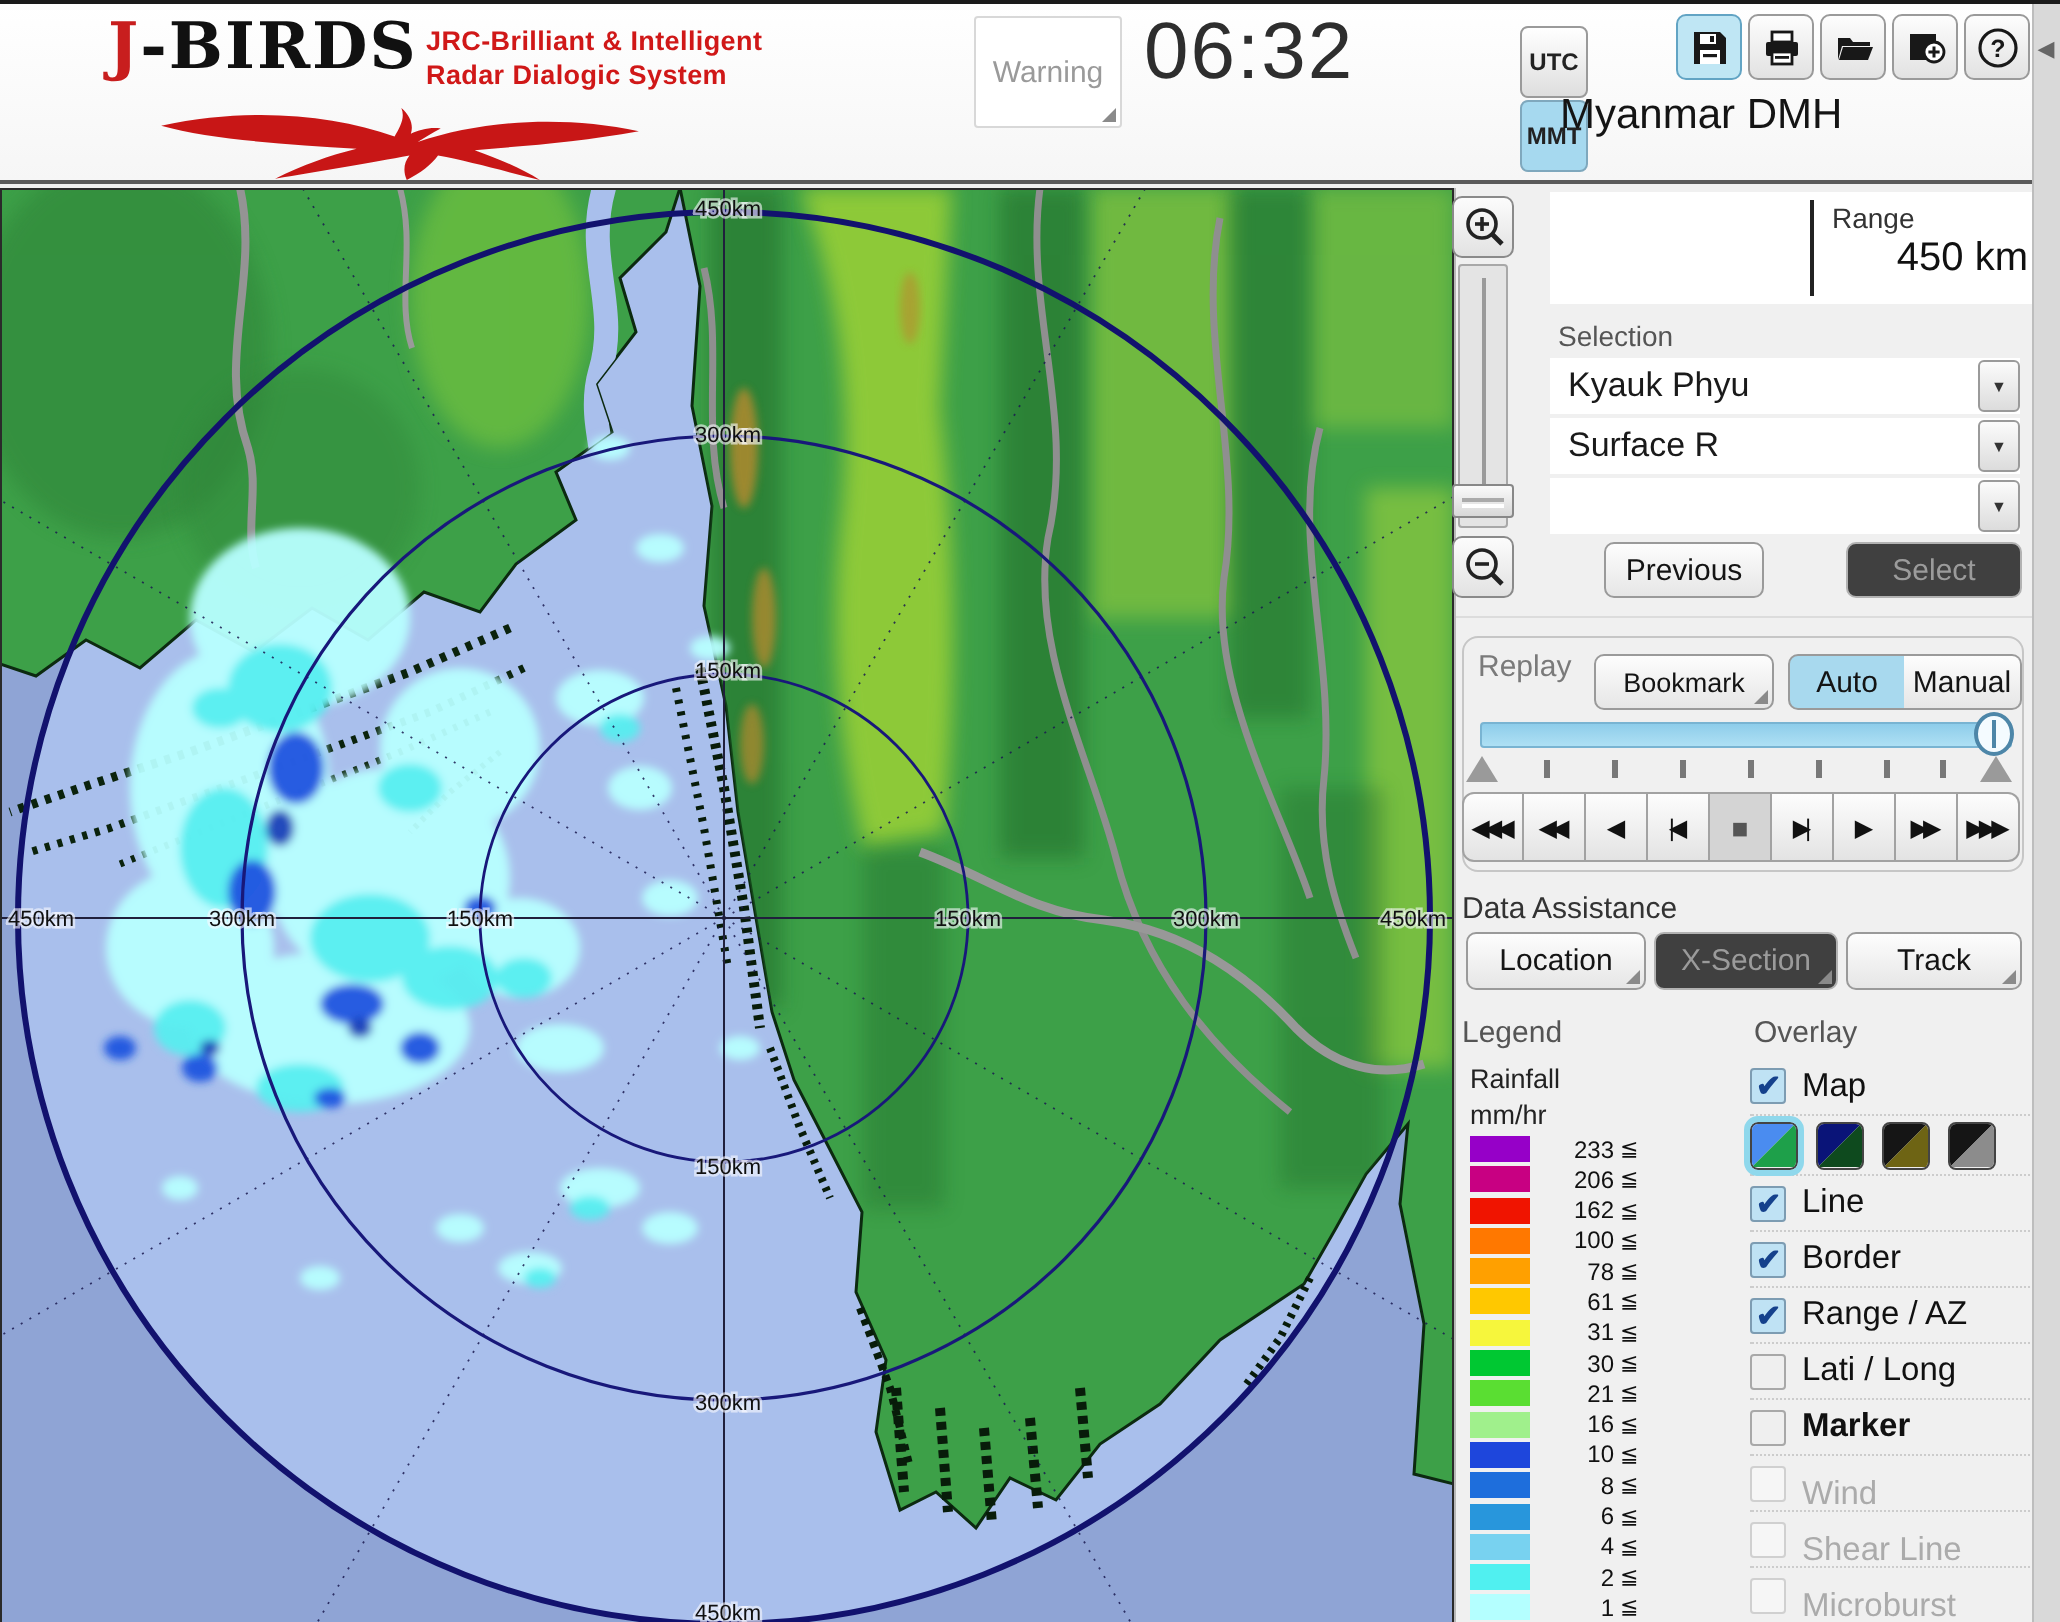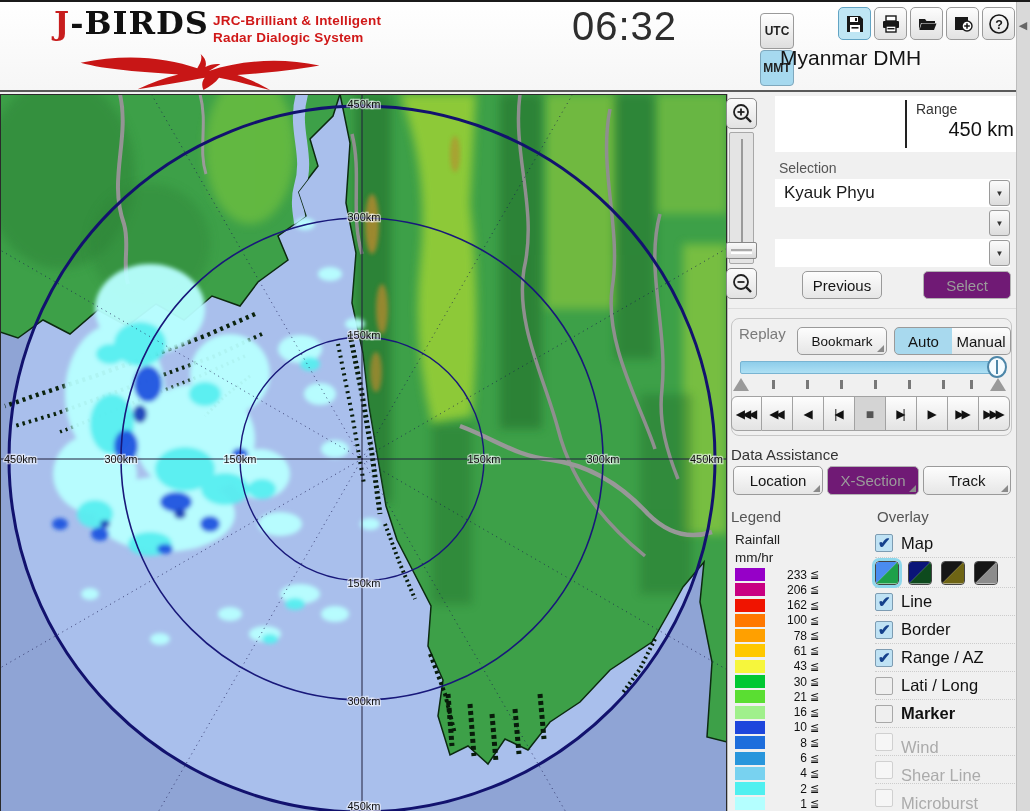--- a/index.html
+++ b/index.html
@@ -63,21 +63,21 @@
   #range-value { position:absolute; right:8px; top:22px; font-size:20px; color:#111; }
   .combo { position:absolute; left:775px; width:235px; height:28px; background:#fff;
            font-size:17px; color:#1a1a1a; display:flex; align-items:center; padding-left:9px; }
   .combo-arrow { position:absolute; left:989px; width:21px; height:26px; border:1px solid #9a9a9a;
                  border-radius:3px; background:linear-gradient(#fbfbfb,#dcdcdc);
                  display:flex; align-items:center; justify-content:center; }
   .combo-arrow::after { content:"▼"; font-size:8px; color:#333; }
   .btn { position:absolute; border:1px solid #9a9a9a; border-radius:5px;
          background:linear-gradient(#fdfdfd,#e6e6e6); color:#141414; font-size:15px;
          display:flex; align-items:center; justify-content:center; }
-  .btn.disabled { background:#701a75; color:#9b9b9b; border-color:#b2b2b2; }
+  .btn.disabled { background:#404040; color:#9b9b9b; border-color:#b2b2b2; }
   #sep1 { position:absolute; left:728px; top:306px; width:288px; height:1px; background:#dcdcdc; }
   #replay-box { position:absolute; left:731px; top:316px; width:281px; height:118px;
                 border:1px solid #c6c6c6; border-radius:8px; }
   #replay-label { position:absolute; left:739px; top:323px; font-size:15px; color:#7a7a7a; }
   #slider-track { position:absolute; left:740px; top:359px; width:266px; height:13px;
                   background:linear-gradient(#8ecdea,#aee0f4); border:1px solid #79b4d2; border-radius:2px; }
   #slider-handle { position:absolute; left:987px; top:354px; width:20px; height:22px;
                    background:#f4fbff; border:2px solid #4d86a8; border-radius:50%; }
   #slider-handle::after { content:""; position:absolute; left:7px; top:2px; width:2px; height:14px; background:#4d86a8; }
   .tick { position:absolute; top:378px; width:3px; height:9px; background:#787878; }
@@ -132,20 +132,21 @@
       <div class="tag tag1">JRC-Brilliant &amp; Intelligent</div>
       <div class="tag tag2">Radar  Dialogic  System</div>
       <svg class="eagle" width="372" height="38" viewBox="0 0 360 56">
         <path fill="#c81616" d="M4,16 C70,2 130,8 176,24 C180,17 184,10 181,3 C188,9 190,16 188,22
           C194,19 202,17 210,18 C204,21 198,25 193,28 C240,12 300,8 356,20 C312,28 270,31 235,34
           C255,41 272,49 283,56 C255,49 230,42 208,38 C203,45 195,51 185,56 C182,49 183,43 187,38
           C160,43 120,50 88,55 C108,45 128,38 148,33 C96,30 40,26 4,16 Z"></path>
       </svg>
     </div>
 
+    <div class="warning-btn corner">Warning</div>
     <div id="clock-time">06:32</div>
     <div id="tz-utc" class="tz-btn">UTC</div>
     <div id="tz-mmt" class="tz-btn">MMT</div>
 
     <div id="toolbar">
       <div class="tool-btn active">
         <svg width="20" height="20" viewBox="0 0 20 20">
           <path d="M2 2 h13 l3 3 v13 H2 Z" fill="#181818"></path>
           <rect x="5" y="3" width="8" height="5" fill="#fff"></rect>
             <rect x="10" y="4" width="2" height="3" fill="#181818"></rect>
@@ -385,20 +386,21 @@
 
   <div id="range-box">
     <div class="divider"></div>
     <div id="range-label">Range</div>
     <div id="range-value">450 km</div>
   </div>
 
   <div class="p-label" style="left:779px; top:158px;">Selection</div>
   <div class="combo" style="top:177px;">Kyauk Phyu</div>
   <div class="combo-arrow" style="top:178px;"></div>
+  <div class="combo" style="top:207px;">Surface R</div>
   <div class="combo-arrow" style="top:208px;"></div>
   <div class="combo" style="top:237px;"></div>
   <div class="combo-arrow" style="top:238px;"></div>
 
   <div class="btn" style="left:802px; top:269px; width:80px; height:28px;">Previous</div>
   <div class="btn disabled" style="left:923px; top:269px; width:88px; height:28px;">Select</div>
 
   <div id="sep1"></div>
 
   <div id="replay-box"></div>
@@ -467,21 +469,21 @@
         <div class="lg-val">78</div>
         <div class="lg-suf">≦</div>
       </div>
     <div class="lg-row">
         <div class="lg-swatch" style="background-color: rgb(255, 200, 0);"></div>
         <div class="lg-val">61</div>
         <div class="lg-suf">≦</div>
       </div>
     <div class="lg-row">
         <div class="lg-swatch" style="background-color: rgb(246, 246, 60);"></div>
-        <div class="lg-val">43</div>
+        <div class="lg-val">31</div>
         <div class="lg-suf">≦</div>
       </div>
     <div class="lg-row">
         <div class="lg-swatch" style="background-color: rgb(0, 200, 50);"></div>
         <div class="lg-val">30</div>
         <div class="lg-suf">≦</div>
       </div>
     <div class="lg-row">
         <div class="lg-swatch" style="background-color: rgb(90, 222, 50);"></div>
         <div class="lg-val">21</div>

